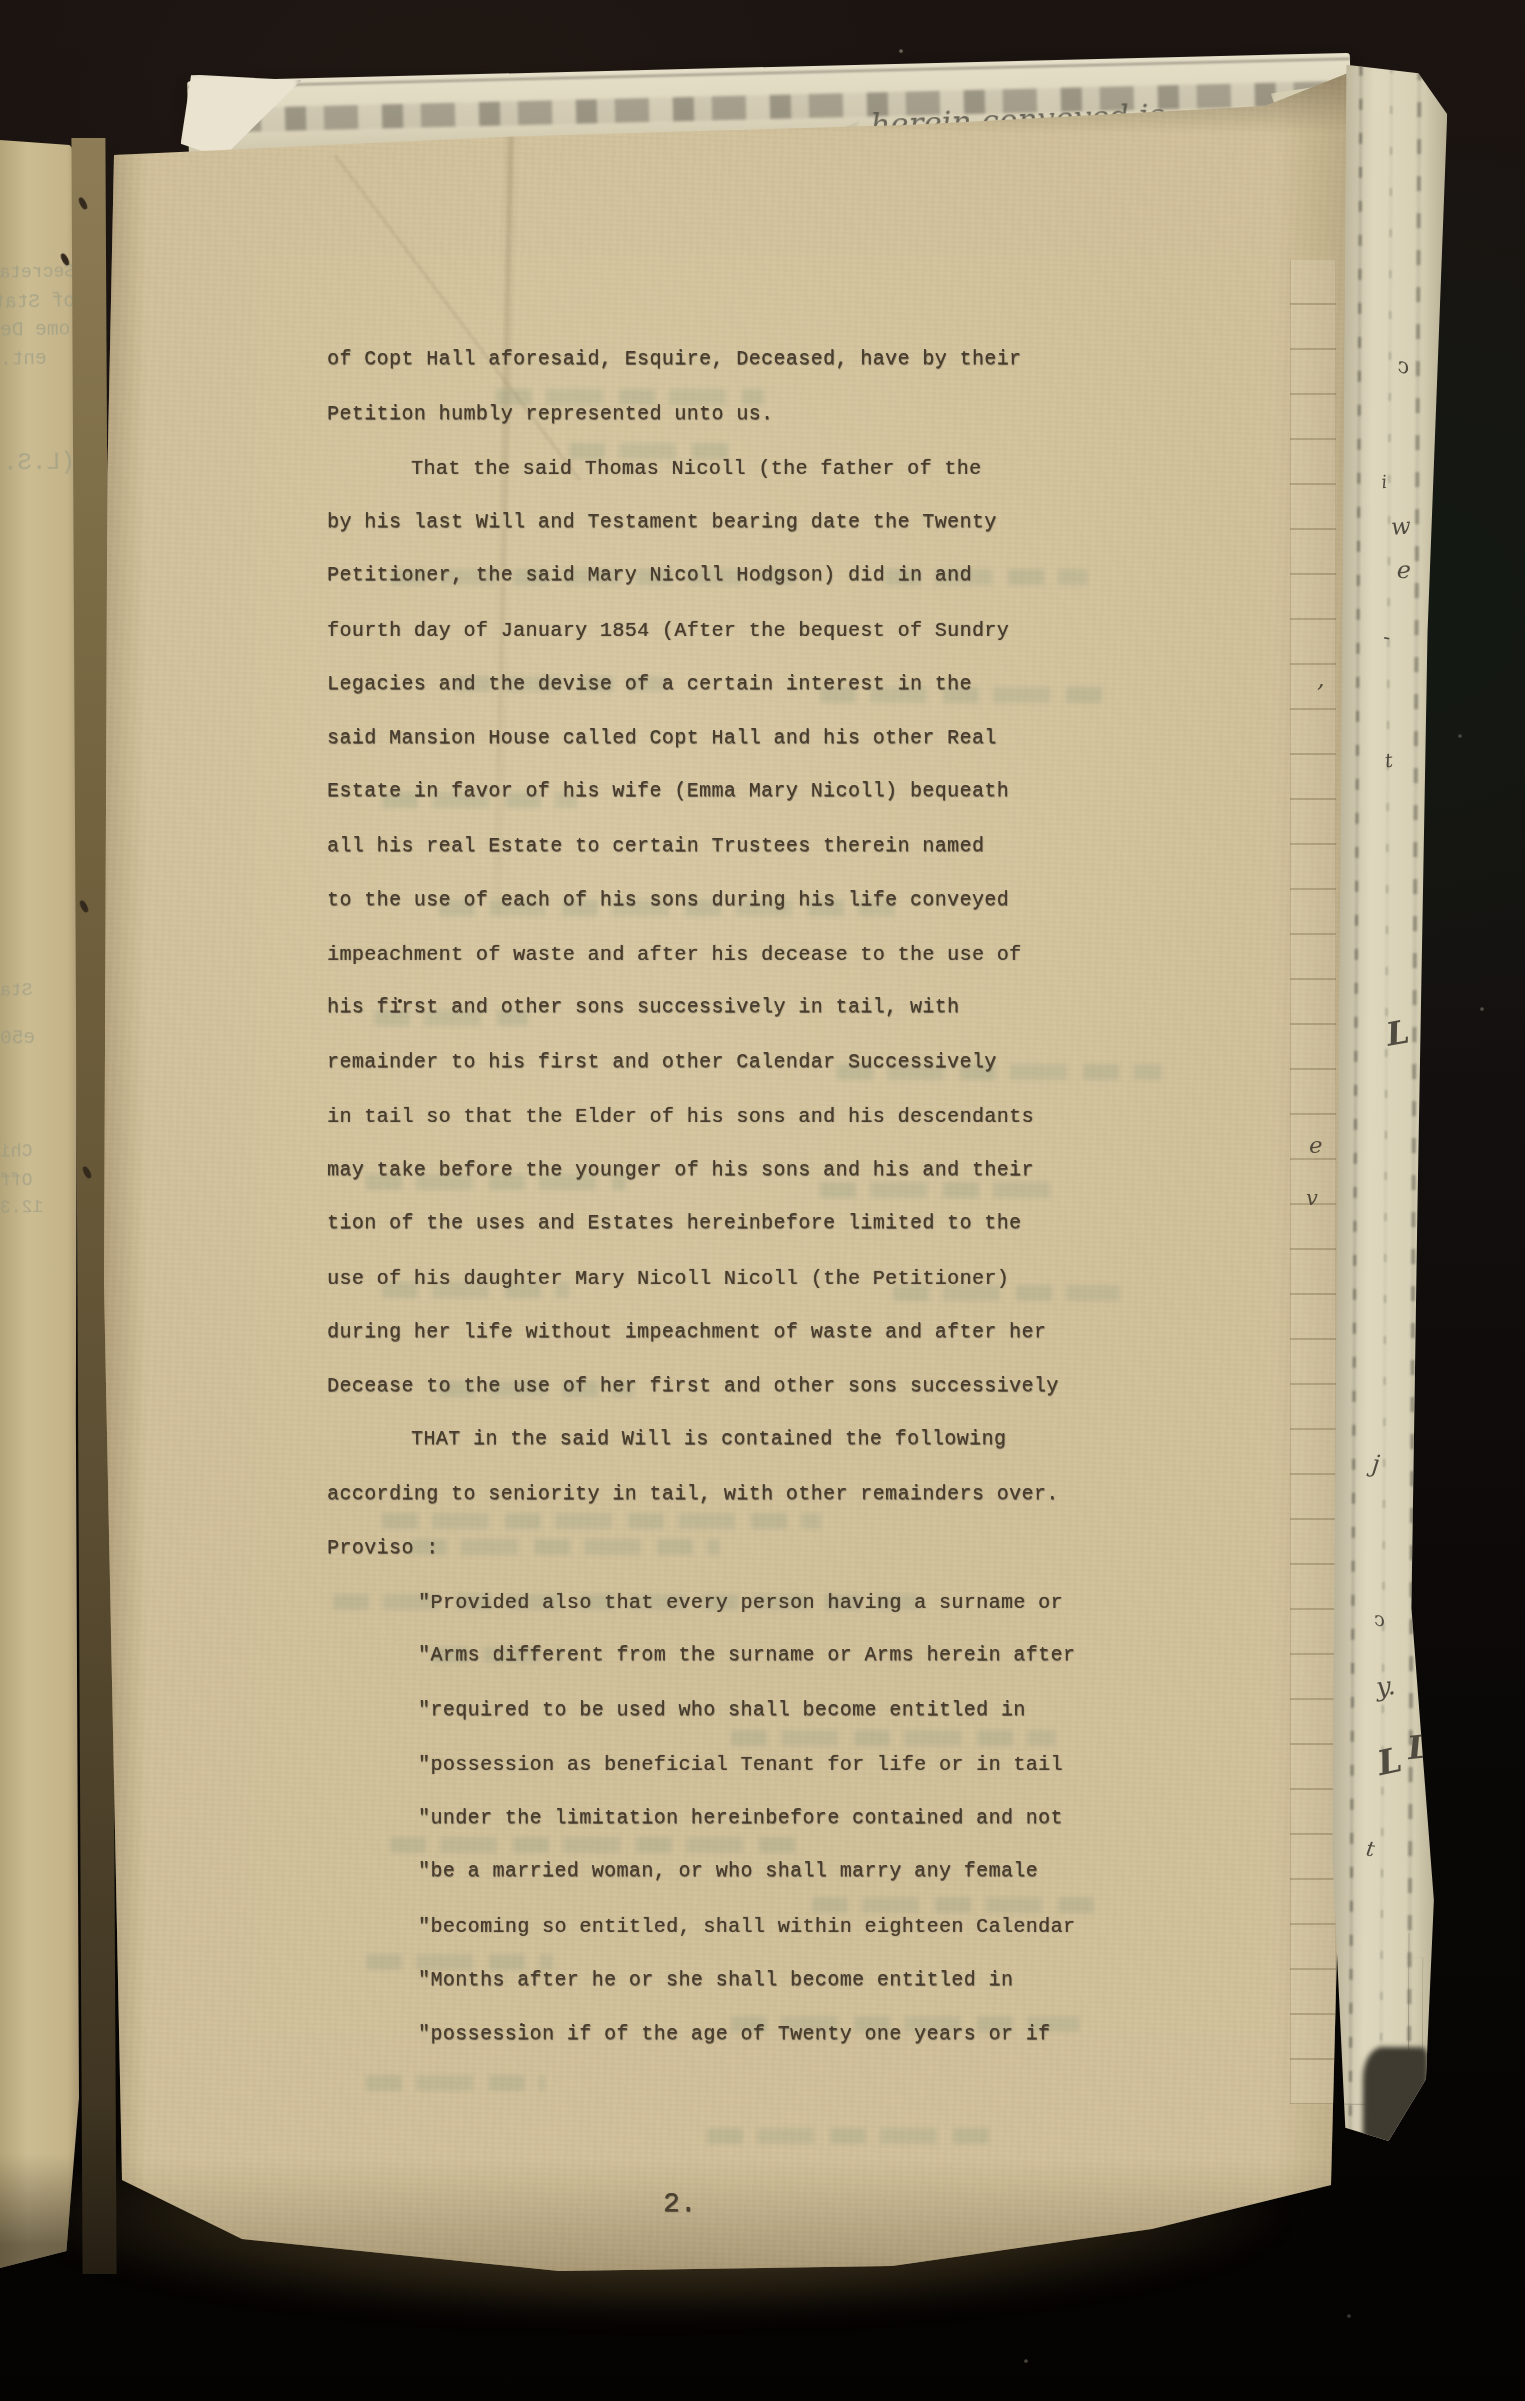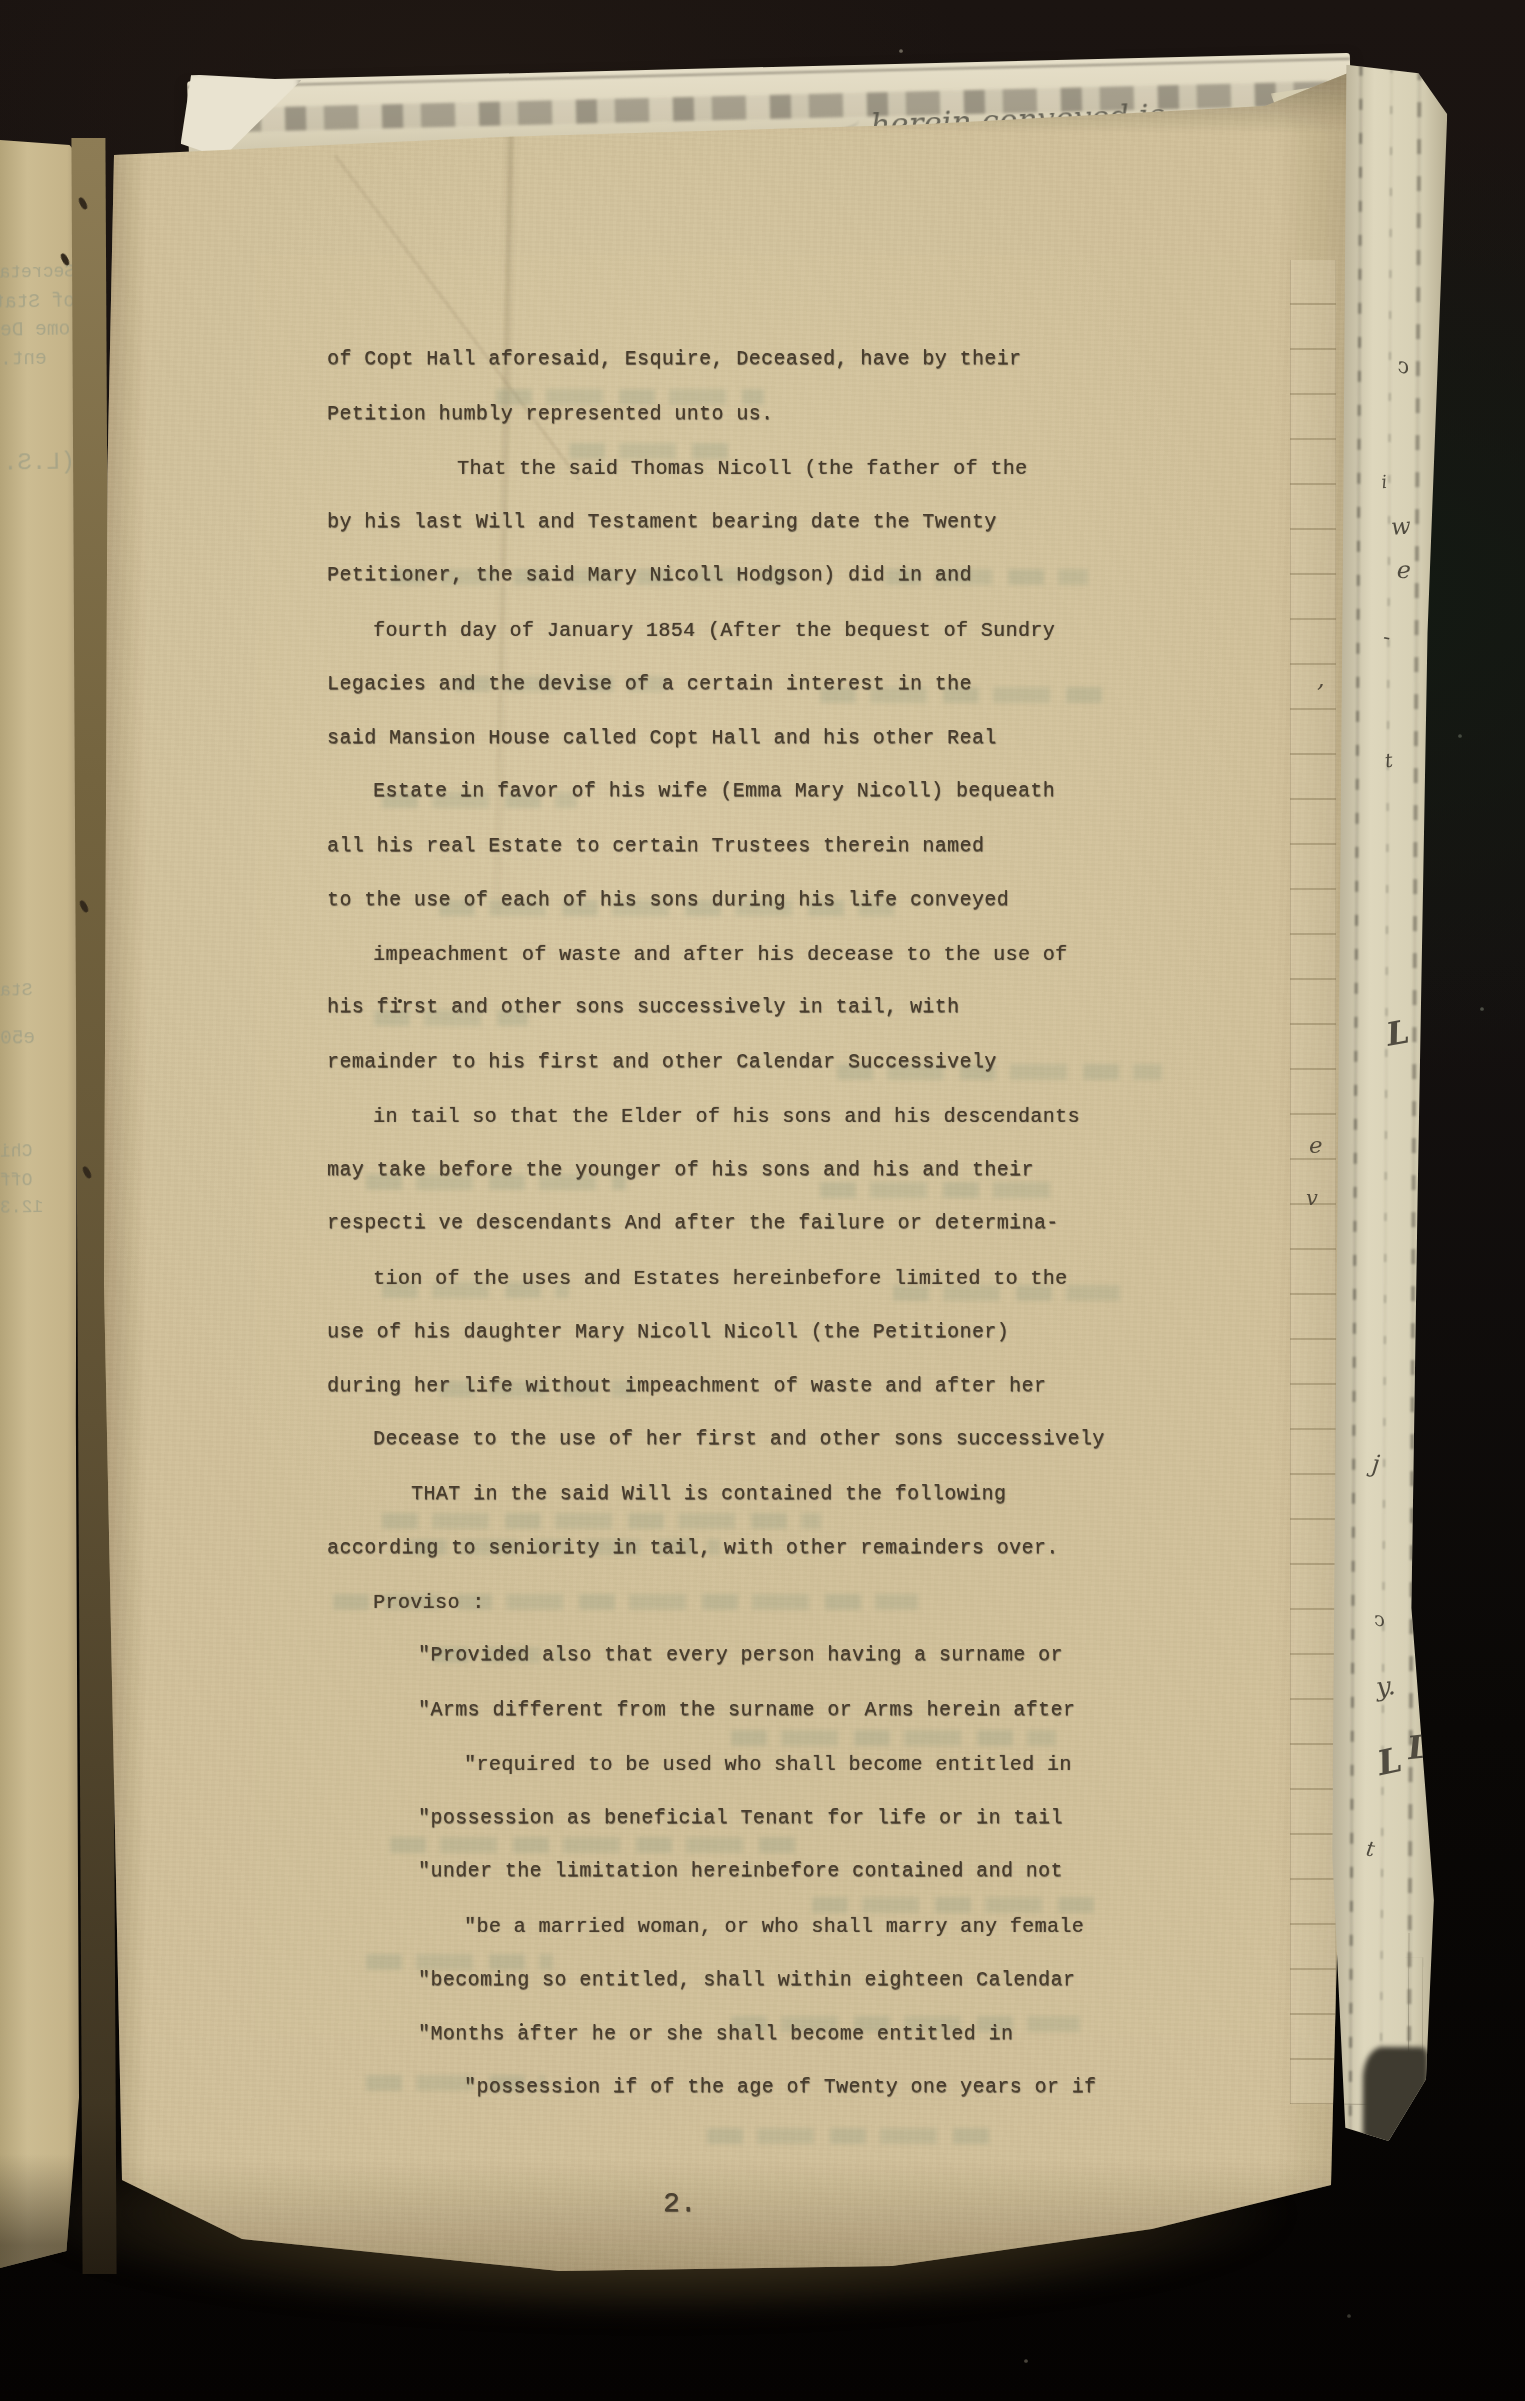--- a/index.html
+++ b/index.html
@@ -75,21 +75,21 @@
       repeating-linear-gradient(180deg, rgba(255,250,232,.10) 0 43px, rgba(115,100,72,.30) 43px 45px),
       rgba(240,232,208,.08);
     border-left:0.8px solid rgba(115,100,72,.25);border-right:0.8px solid rgba(115,100,72,.16);
     filter:blur(0.3px);}
   .textblock{position:absolute;left:231px;top:266px;width:1064px;
     font-size:20px;letter-spacing:0.4px;line-height:54px;color:#473c2d;
     text-shadow:0.4px 0.5px 1.1px rgba(58,48,36,.85);}
   .line{white-space:pre;}
   .line.para{padding-left:84px;}
   .line.quote{padding-left:91px;}
-  .line:nth-child(3n){transform:translateY(0.8px);margin-left:46px;}
+  .line:nth-child(3n){transform:translateY(0.8px);}
   .line:nth-child(4n+1){transform:translateY(-0.8px);}
   .pagenum{position:absolute;left:567px;top:2121px;font-size:28px;color:#4a4030;
     text-shadow:0.4px 0.5px 1.1px rgba(58,48,36,.8);}
   .ghost{position:absolute;height:16px;opacity:.5;filter:blur(2.1px);
     background:repeating-linear-gradient(90deg, rgba(118,140,118,.40) 0 36px, rgba(118,140,118,0) 36px 50px,
       rgba(118,140,118,.34) 50px 107px, rgba(118,140,118,0) 107px 123px);}
   .page-mark{position:absolute;font-family:"DejaVu Serif",serif;font-style:italic;color:#3e372b;
     opacity:.85;filter:blur(0.2px);}
   .ink-dot{position:absolute;width:4px;height:4px;border-radius:50%;background:#3a3226;filter:blur(0.5px);}
   
@@ -191,21 +191,20 @@
         <div class="line body">Legacies and the devise of a certain interest in the</div>
         <div class="line body">said Mansion House called Copt Hall and his other Real</div>
         <div class="line body">Estate in favor of his wife (Emma Mary Nicoll) bequeath</div>
         <div class="line body">all his real Estate to certain Trustees therein named</div>
         <div class="line body">to the use of each of his sons during his life conveyed</div>
         <div class="line body">impeachment of waste and after his decease to the use of</div>
         <div class="line body">his first and other sons successively in tail, with</div>
         <div class="line body">remainder to his first and other Calendar Successively</div>
         <div class="line body">in tail so that the Elder of his sons and his descendants</div>
         <div class="line body">may take before the younger of his sons and his and their</div>
-        <div class="line body">respecti ve descendants And after the failure or determina-</div>
         <div class="line body">tion of the uses and Estates hereinbefore limited to the</div>
         <div class="line body">use of his daughter Mary Nicoll Nicoll (the Petitioner)</div>
         <div class="line body">during her life without impeachment of waste and after her</div>
         <div class="line body">Decease to the use of her first and other sons successively</div>
         <div class="line para">THAT in the said Will is contained the following</div>
         <div class="line body">according to seniority in tail, with other remainders over.</div>
         <div class="line body">Proviso :</div>
         <div class="line quote">"Provided also that every person having a surname or</div>
         <div class="line quote">"Arms different from the surname or Arms herein after</div>
         <div class="line quote">"required to be used who shall become entitled in</div>

